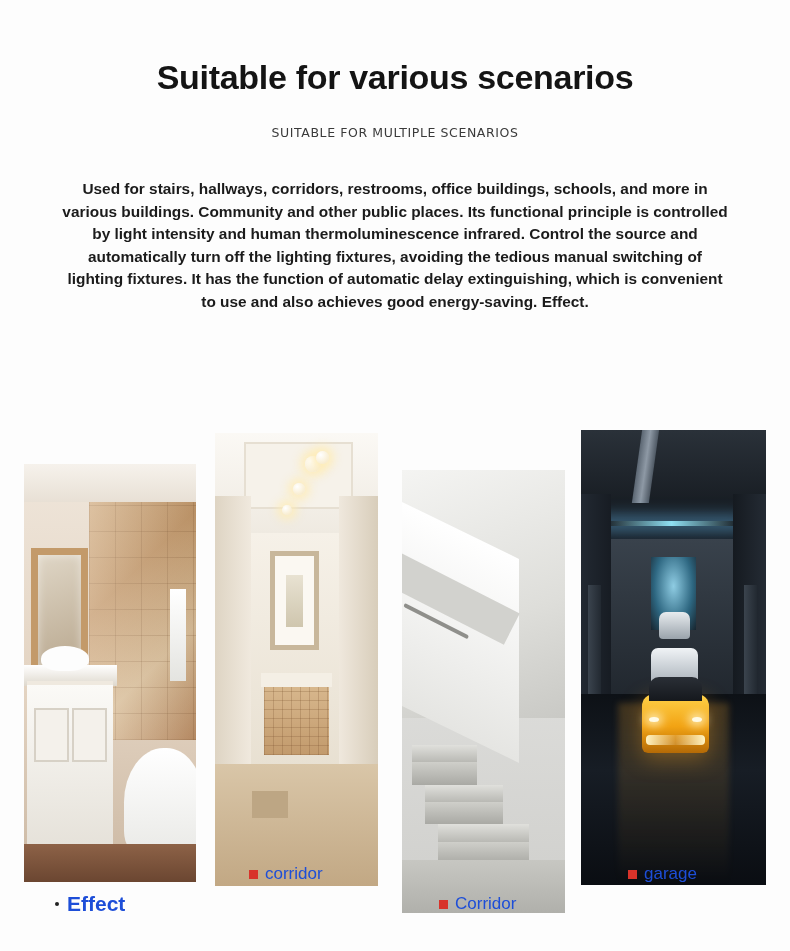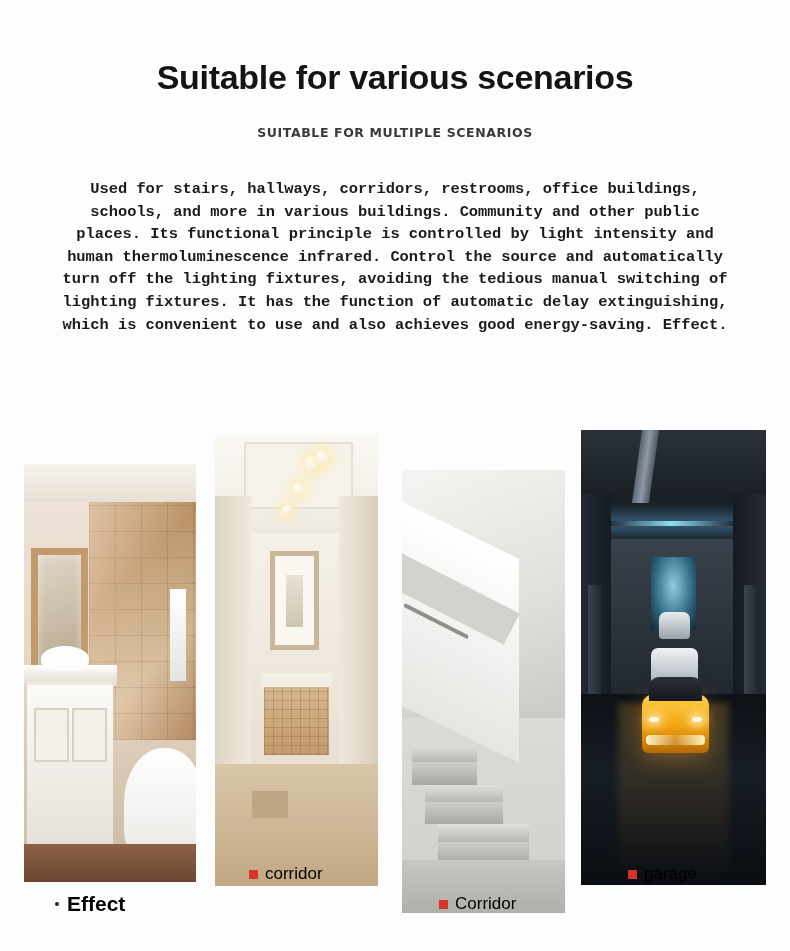--- a/index.html
+++ b/index.html
@@ -37,34 +37,32 @@
   .subhead {
     position: absolute;
     top: 125px;
     left: 0;
     width: 790px;
     text-align: center;
     font-size: 12.5px;
     letter-spacing: 0.6px;
     color: #3a3a3a;
     font-family: "DejaVu Sans", sans-serif;
-    font-weight: bold;
   }
 
   .bodytext {
     position: absolute;
     top: 178px;
     left: 62px;
     width: 666px;
     text-align: center;
     font-size: 15.4px;
     line-height: 22.6px;
     font-weight: 600;
     color: #1b1b1b;
-    font-family: Liberation Mono, monospace;
   }
 
   
   .gallery {
     position: absolute;
     top: 430px;
     left: 0;
     width: 790px;
     height: 521px;
   }
@@ -97,21 +95,21 @@
   }
   .bullet.dot {
     width: 4px;
     height: 4px;
     background: #222;
     border-radius: 50%;
     margin-right: 1px;
   }
   .cap-text {
     font-size: 17px;
-    color: #000000;
+    color: #1d4ed8;
     font-weight: 400;
   }
   .cap-text.big {
     font-size: 21px;
     font-weight: 700;
   }
 
   
   #card-toilet   { left: 24px;  top: 34px;  width: 172px; height: 418px; }
   #card-corridor1{ left: 215px; top: 3px;   width: 163px; height: 453px; }

